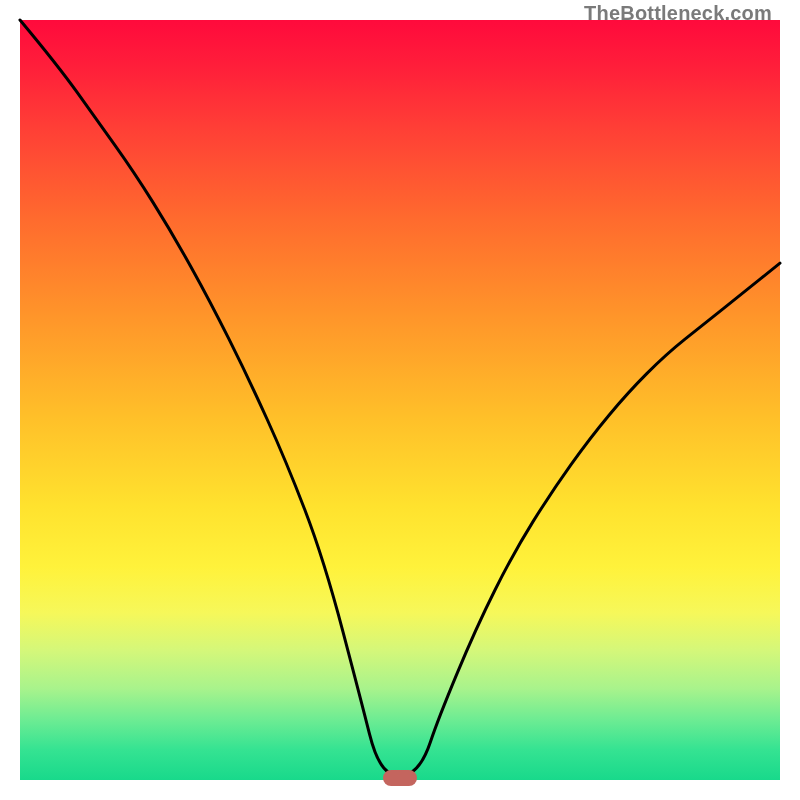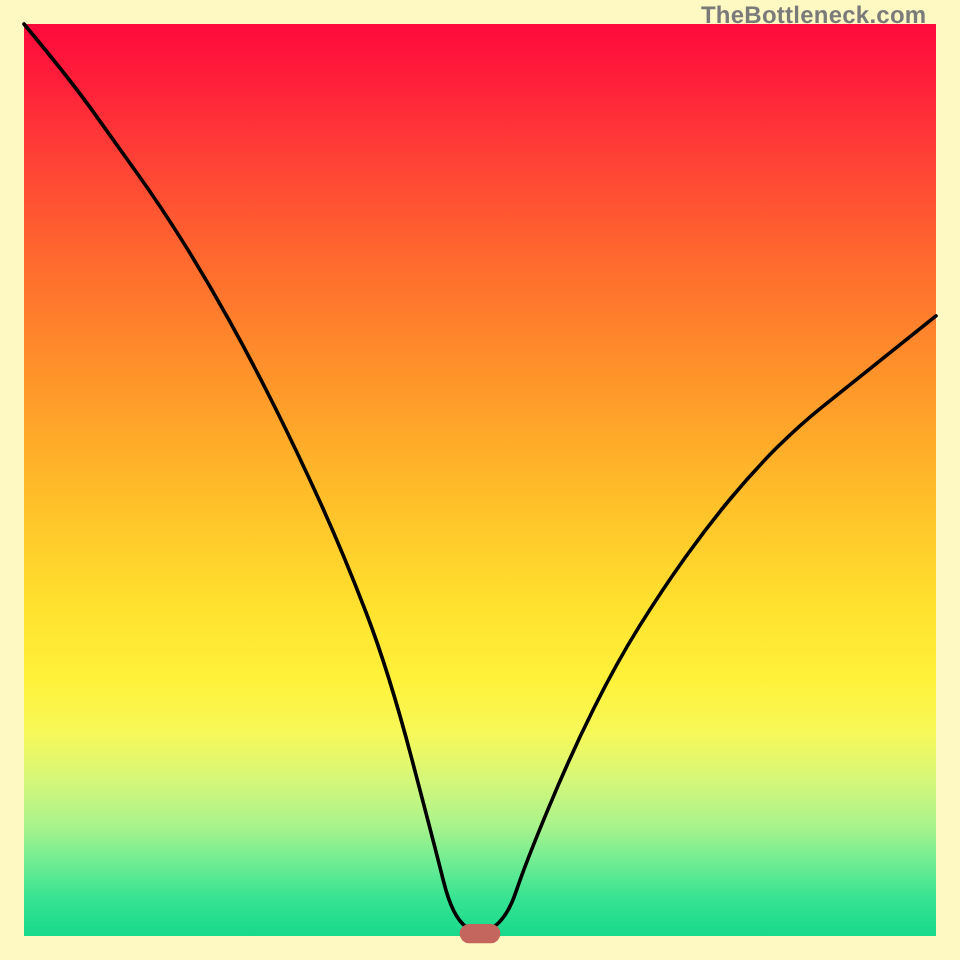--- a/index.html
+++ b/index.html
@@ -8,21 +8,21 @@
     width: 800px;
     height: 800px;
     background: #000;
     overflow: hidden;
     font-family: Arial, Helvetica, sans-serif;
   }
   .frame {
     position: relative;
     width: 800px;
     height: 800px;
-    background: #fef9c3;
+    background: #ffffff;
   }
   .plot-area {
     position: absolute;
     left: 20px;
     top: 20px;
     width: 760px;
     height: 760px;
     
     background: linear-gradient(to bottom,
       #ff0a3c 0%,

